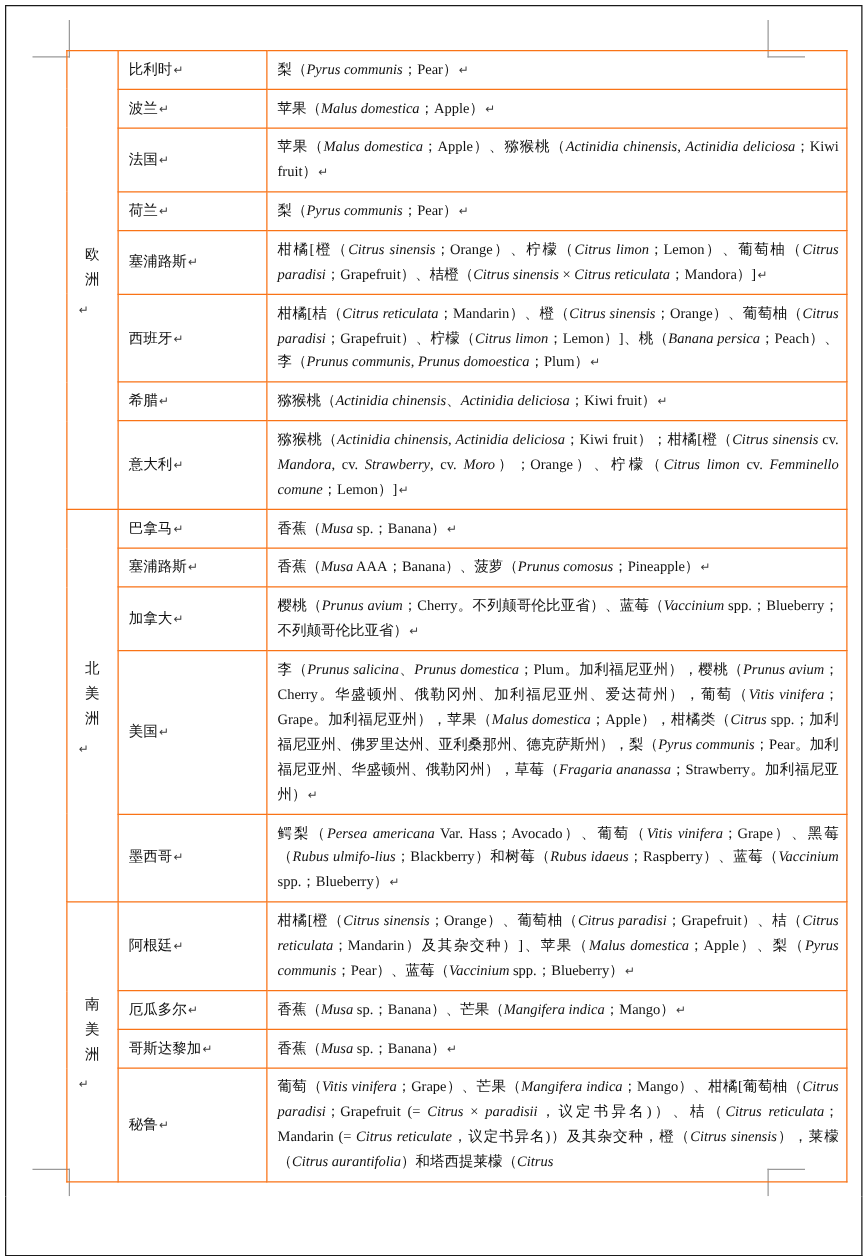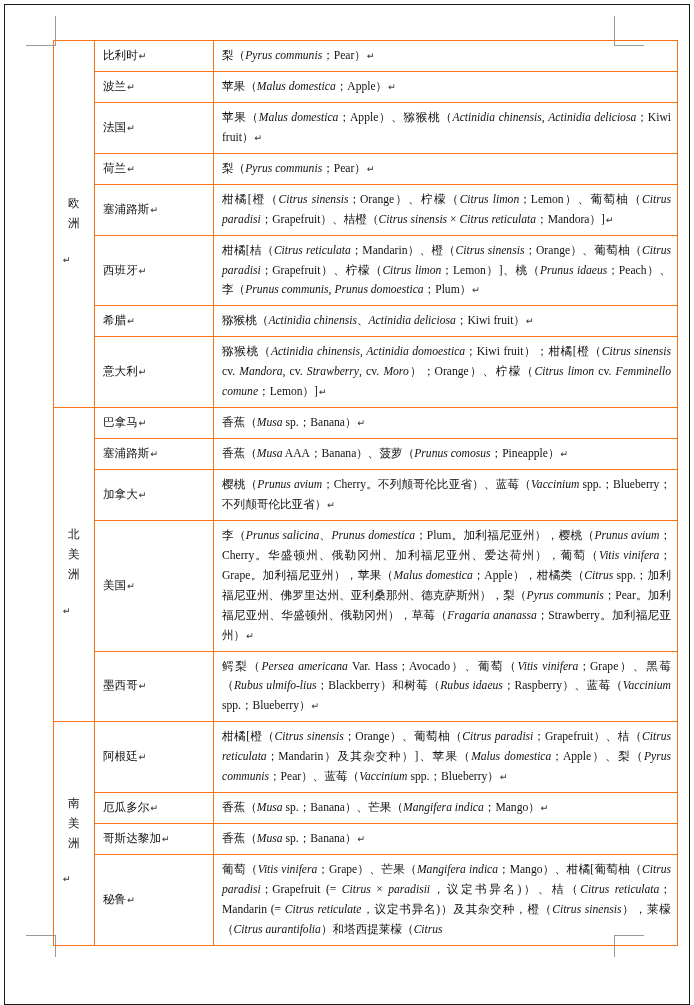--- a/index.html
+++ b/index.html
@@ -80,21 +80,21 @@
     text-align: center;
     vertical-align: middle;
     font-size: 12.4px;
     line-height: 1.28;
     letter-spacing: 0px;
     font-family: "Liberation Serif", "DejaVu Serif", serif;
   }
   td.continent .vstack {
     display: block;
     width: 14px;
-    margin: 16px auto;
+    margin: 4px auto;
     word-break: break-all;
   }
   td.country {
     width: 104px;
     font-size: 12.2px;
     padding-left: 10px;
     text-align: left;
     line-height: 1.5;
   }
   td.detail {
@@ -174,29 +174,29 @@
         <tr>
           <td class="country"><span>荷兰</span><span class="pilcrow">↵</span></td>
           <td class="detail"><span>梨（<i>Pyrus communis</i>；Pear）</span><span class="pilcrow">↵</span></td>
         </tr>
         <tr>
           <td class="country"><span>塞浦路斯</span><span class="pilcrow">↵</span></td>
           <td class="detail"><span>柑橘[橙（<i>Citrus sinensis</i>；Orange）、柠檬（<i>Citrus limon</i>；Lemon）、葡萄柚（<i>Citrus paradisi</i>；Grapefruit）、桔橙（<i>Citrus sinensis</i> × <i>Citrus reticulata</i>；Mandora）]</span><span class="pilcrow">↵</span></td>
         </tr>
         <tr>
           <td class="country"><span>西班牙</span><span class="pilcrow">↵</span></td>
-          <td class="detail"><span>柑橘[桔（<i>Citrus reticulata</i>；Mandarin）、橙（<i>Citrus sinensis</i>；Orange）、葡萄柚（<i>Citrus paradisi</i>；Grapefruit）、柠檬（<i>Citrus limon</i>；Lemon）]、桃（<i>Prunus idaeus</i>；Peach）、李（<i>Prunus communis, Prunus domoestica</i>；Plum）</span><span class="pilcrow">↵</span></td>
+          <td class="detail"><span>柑橘[桔（<i>Citrus reticulata</i>；Mandarin）、橙（<i>Citrus sinensis</i>；Orange）、葡萄柚（<i>Citrus paradisi</i>；Grapefruit）、柠檬（<i>Citrus limon</i>；Lemon）]、桃（<i>Banana persica</i>；Peach）、李（<i>Prunus communis, Prunus domoestica</i>；Plum）</span><span class="pilcrow">↵</span></td>
         </tr>
         <tr>
           <td class="country"><span>希腊</span><span class="pilcrow">↵</span></td>
           <td class="detail"><span>猕猴桃（<i>Actinidia chinensis</i>、<i>Actinidia deliciosa</i>；Kiwi fruit）</span><span class="pilcrow">↵</span></td>
         </tr>
         <tr>
           <td class="country"><span>意大利</span><span class="pilcrow">↵</span></td>
-          <td class="detail"><span>猕猴桃（<i>Actinidia chinensis, Actinidia domoestica</i>；Kiwi fruit）；柑橘[橙（<i>Citrus sinensis</i> cv. <i>Mandora</i>, cv. <i>Strawberry</i>, cv. <i>Moro</i>）；Orange）、柠檬（<i>Citrus limon</i> cv. <i>Femminello comune</i>；Lemon）]</span><span class="pilcrow">↵</span></td>
+          <td class="detail"><span>猕猴桃（<i>Actinidia chinensis, Actinidia deliciosa</i>；Kiwi fruit）；柑橘[橙（<i>Citrus sinensis</i> cv. <i>Mandora</i>, cv. <i>Strawberry</i>, cv. <i>Moro</i>）；Orange）、柠檬（<i>Citrus limon</i> cv. <i>Femminello comune</i>；Lemon）]</span><span class="pilcrow">↵</span></td>
         </tr>
         <tr>
           <td class="continent" rowspan="5"><span class="vstack">北美洲</span><span class="pilcrow">↵</span></td>
           <td class="country"><span>巴拿马</span><span class="pilcrow">↵</span></td>
           <td class="detail"><span>香蕉（<i>Musa</i> sp.；Banana）</span><span class="pilcrow">↵</span></td>
         </tr>
         <tr>
           <td class="country"><span>塞浦路斯</span><span class="pilcrow">↵</span></td>
           <td class="detail"><span>香蕉（<i>Musa</i> AAA；Banana）、菠萝（<i>Prunus comosus</i>；Pineapple）</span><span class="pilcrow">↵</span></td>
         </tr>

